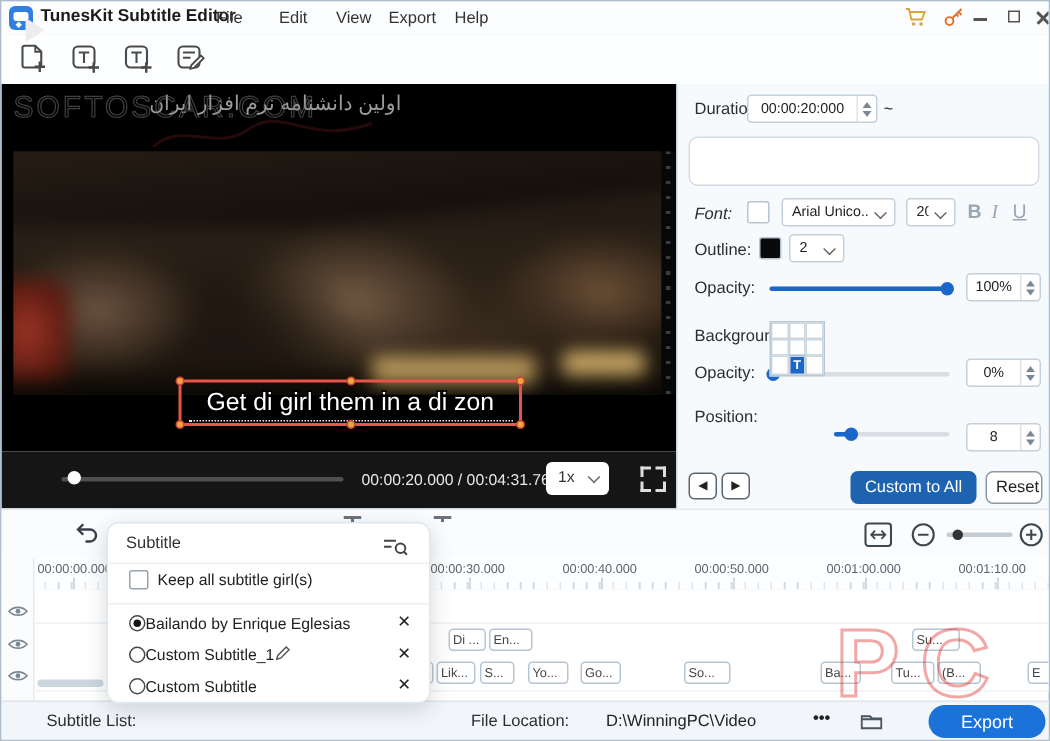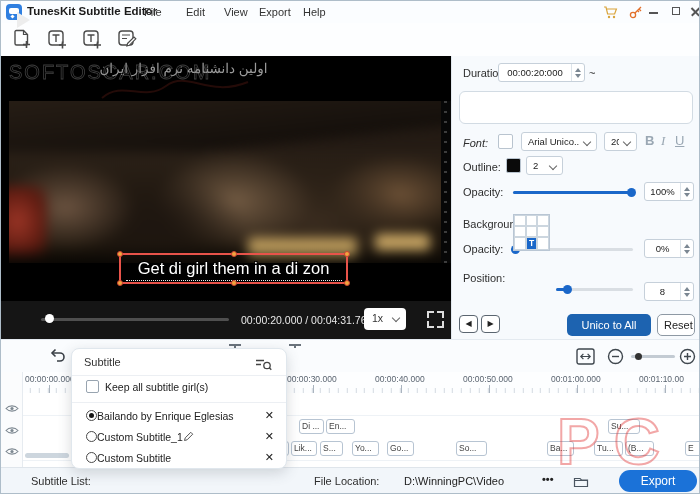--- a/index.html
+++ b/index.html
@@ -337,21 +337,21 @@
   <span class="spinbox" style="left:643px;top:281px;width:50px;">
     <span class="val">8</span>
     <span class="spin">
         <span class="up"></span>
         <span class="dn"></span>
       </span>
   </span>
 
   <span class="navbtn" style="left:458px;top:314px;">◀</span>
   <span class="navbtn" style="left:480px;top:314px;">▶</span>
-  <button id="applyall" style="top:313px;">Unico to All</button>
+  <button id="applyall" style="top:313px;">Custom to All</button>
   <button id="resetbtn" style="top:313px;">Reset</button>
 
   
   <div id="tltoolbar"></div>
   <span class="abs" style="left:46px;top:346px;">
     <svg width="20" height="17" viewBox="0 0 20 17">
         <path d="M5 6h8a4 4 0 0 1 0 8h-3" fill="none" stroke="#3a4047" stroke-width="1.6"></path>
         <path d="M8.5 2.5 L5 6l3.5 3.5" fill="none" stroke="#3a4047" stroke-width="1.6"></path>
       </svg>
   </span>

